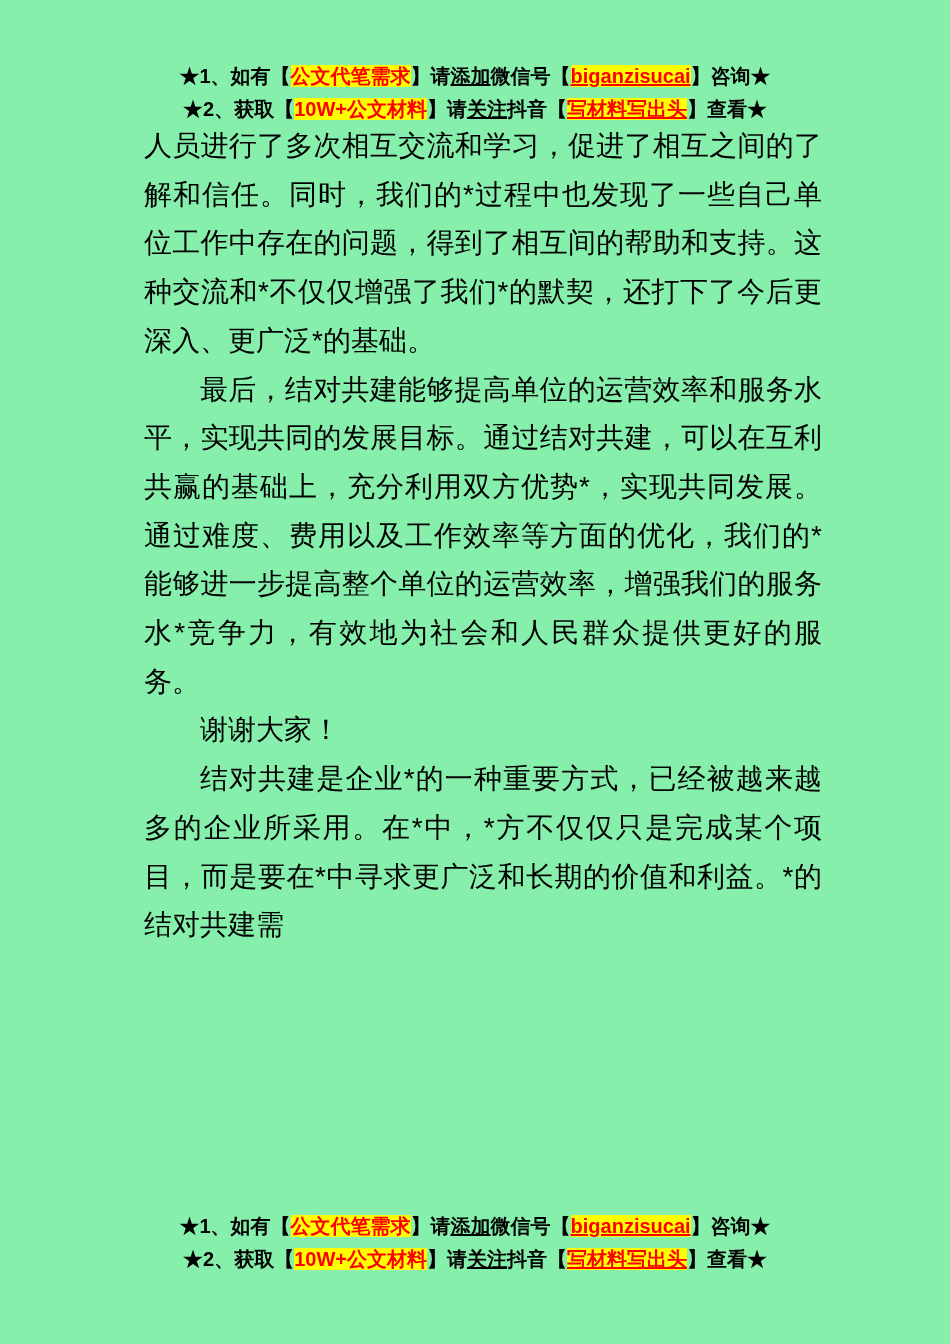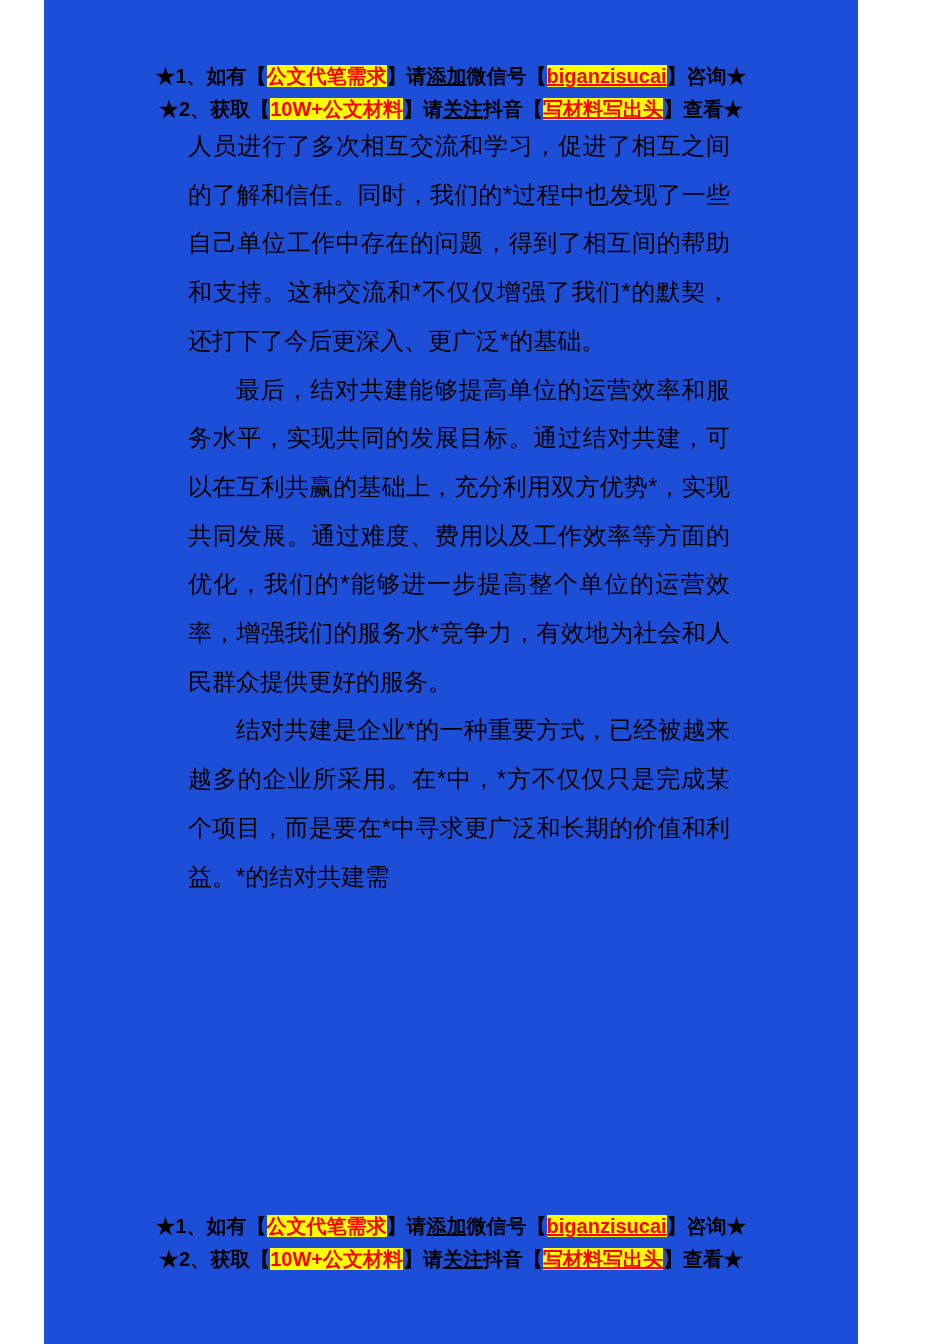--- a/index.html
+++ b/index.html
@@ -2,45 +2,44 @@
 <html><head>
 <meta charset="utf-8">
 <style>
   html, body {
     margin: 0;
     padding: 0;
     background: #ffffff;
   }
   .page {
     position: relative;
-    width: 814px;
+    width: 950px;
     height: 1344px;
-    background: #1d4ed8;
+    background: #86efac;
     font-family: "Liberation Sans", sans-serif;
     overflow: hidden;
-    margin-left: 44px;
   }
   .banner {
     position: absolute;
     left: 0;
     width: 100%;
     text-align: center;
     font-size: 20px;
     line-height: 33px;
     font-weight: bold;
     color: #000000;
   }
   .banner-header { top: 60px; }
   .banner-footer { top: 1210px; }
   .body-text {
     position: absolute;
     top: 122px;
     left: 144px;
     right: 128px;
-    font-size: 24px;
+    font-size: 28px;
     line-height: 48.7px;
     color: #000000;
     text-align: justify;
     text-align-last: left;
   }
   .body-text p { margin: 0; padding: 0; }
   .body-text p.indent { text-indent: 2em; }
   .hl { background: #ffff00; }
   .red { color: #ff0000; }
   .ul { text-decoration: underline; }
@@ -50,19 +49,20 @@
 <body>
 
 <div class="page">
   <div class="banner banner-header">
       <div><span class="">★1、如有【</span><span class="hl red">公文代笔需求</span><span class="">】请</span><span class="ul">添加</span><span class="">微信号【</span><span class="hl red ul">biganzisucai</span><span class="">】咨询★</span></div>
       <div><span class="">★2、获取【</span><span class="hl red">10W+公文材料</span><span class="">】请</span><span class="ul">关注</span><span class="">抖音【</span><span class="hl red ul">写材料写出头</span><span class="">】查看★</span></div>
     </div>
   <div class="body-text">
       <p><span class="">人员进行了多次相互交流和学习，促进了相互之间的了解和信任。同时，我们的*过程中也发现了一些自己单位工作中存在的问题，得到了相互间的帮助和支持。这种交流和*不仅仅增强了我们*的默契，还打下了今后更深入、更广泛*的基础。</span></p>
       <p class="indent"><span class="bold-run">最后，结对共建能够提高单位的运营效率和服务水平，实现共同的发展目标。</span><span class="">通过结对共建，可以在互利共赢的基础上，充分利用双方优势*，实现共同发展。通过难度、费用以及工作效率等方面的优化，我们的*能够进一步提高整个单位的运营效率，增强我们的服务水*竞争力，有效地为社会和人民群众提供更好的服务。</span></p>
+      <p class="indent"><span class="">谢谢大家！</span></p>
       <p class="indent"><span class="">结对共建是企业*的一种重要方式，已经被越来越多的企业所采用。在*中，*方不仅仅只是完成某个项目，而是要在*中寻求更广泛和长期的价值和利益。*的结对共建需</span></p>
     </div>
   <div class="banner banner-footer">
       <div><span class="">★1、如有【</span><span class="hl red">公文代笔需求</span><span class="">】请</span><span class="ul">添加</span><span class="">微信号【</span><span class="hl red ul">biganzisucai</span><span class="">】咨询★</span></div>
       <div><span class="">★2、获取【</span><span class="hl red">10W+公文材料</span><span class="">】请</span><span class="ul">关注</span><span class="">抖音【</span><span class="hl red ul">写材料写出头</span><span class="">】查看★</span></div>
     </div>
 </div>
 
 </body></html>

